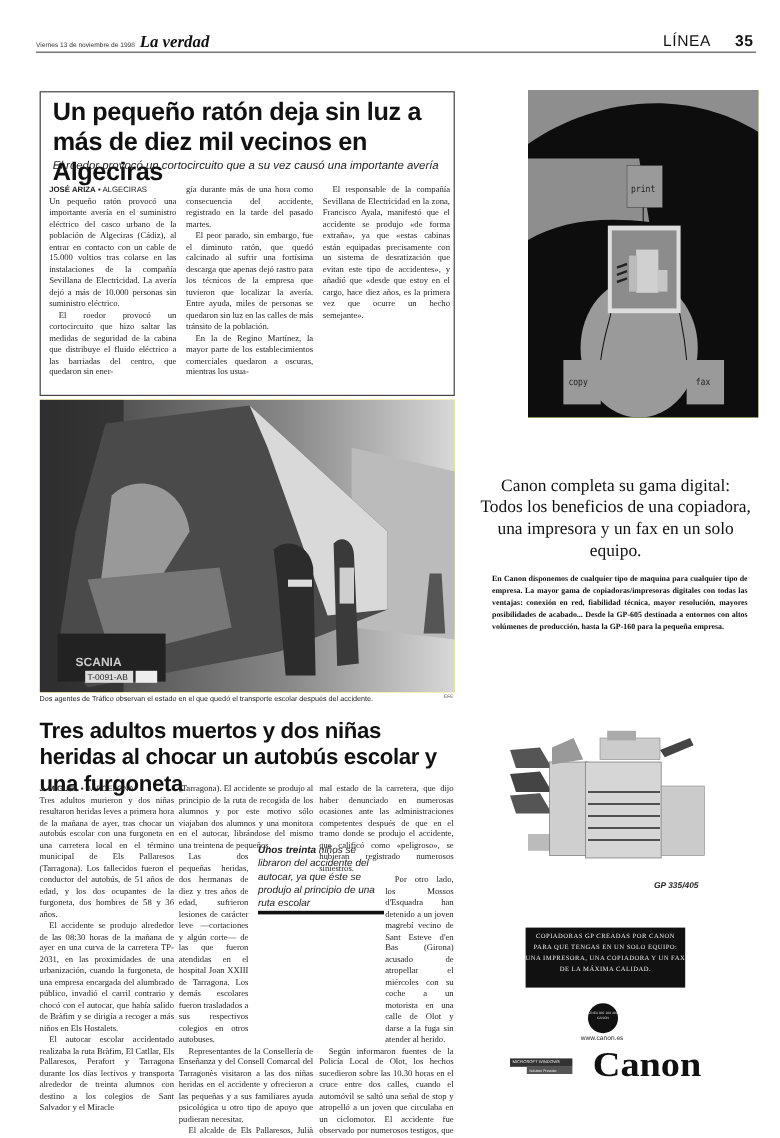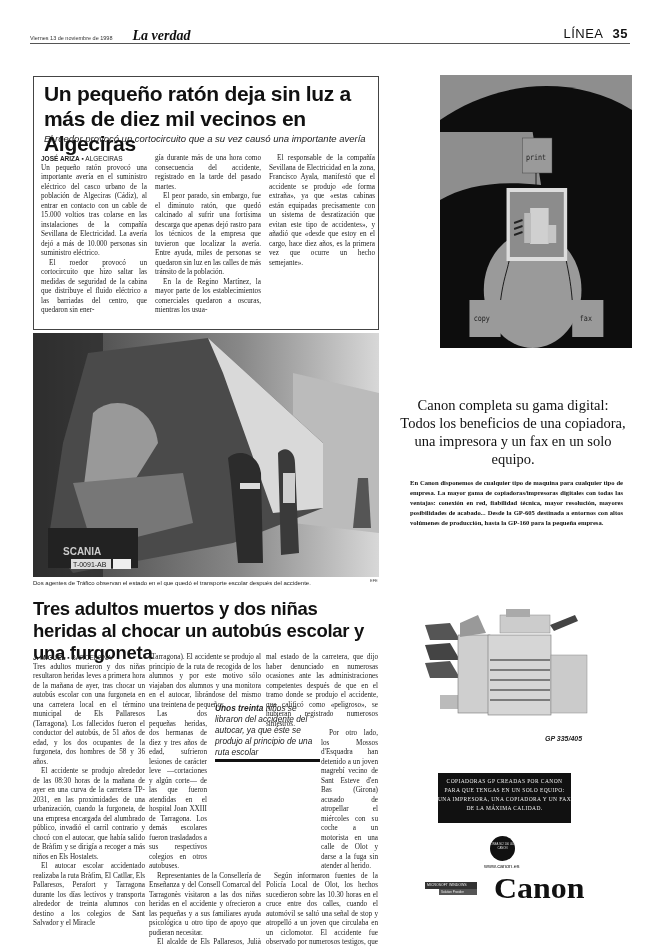--- a/index.html
+++ b/index.html
@@ -1,24 +1,24 @@
 <!DOCTYPE html>
 <html><head>
 <meta charset="utf-8">
 <style>
   * { box-sizing: border-box; margin: 0; padding: 0; }
   html, body { width: 650px; height: 948px; background: #fff; overflow: hidden; }
   body { position: relative; font-family: "Liberation Serif", serif; color: #111; }
 
-  .header-left { position: absolute; left: 30px; top: 28px; display: flex; align-items: baseline; gap: 20px; }
+  .header-left { position: absolute; left: 30px; top: 28px; display: flex; align-items: baseline; gap: 4px; }
   .header-date { font-family: "Liberation Sans", sans-serif; font-size: 5.5px; color: #333; }
   .header-brand { font-family: "Liberation Serif", serif; font-style: italic; font-size: 14px; font-weight: bold; }
   .header-rule { position: absolute; left: 30px; top: 43px; width: 600px; height: 1px; background: #555; }
   .header-right { position: absolute; right: 22px; top: 26px; font-family: "Liberation Sans", sans-serif; font-size: 13px; letter-spacing: 0.5px; }
-  .header-right b { margin-left: 9px; }
+  .header-right b { margin-left: 20px; }
 
   
   .art1 { position: absolute; left: 33px; top: 76px; width: 346px; height: 254px; border: 1px solid #444; }
   .art1-title { position: absolute; left: 10px; top: 4px; width: 330px; font-family: "Liberation Sans", sans-serif; font-weight: bold; font-size: 21px; line-height: 25px; letter-spacing: -0.3px; }
   .art1-sub { position: absolute; left: 10px; top: 56px; font-family: "Liberation Sans", sans-serif; font-style: italic; font-size: 9.5px; color: #222; }
   .col { position: absolute; font-size: 7.2px; line-height: 9.5px; text-align: justify; color: #222; }
   .col p { text-indent: 8px; }
   .col p.first { text-indent: 0; }
   .byline { font-family: "Liberation Sans", sans-serif; font-size: 6.5px; }
   .byline b { font-weight: bold; }

